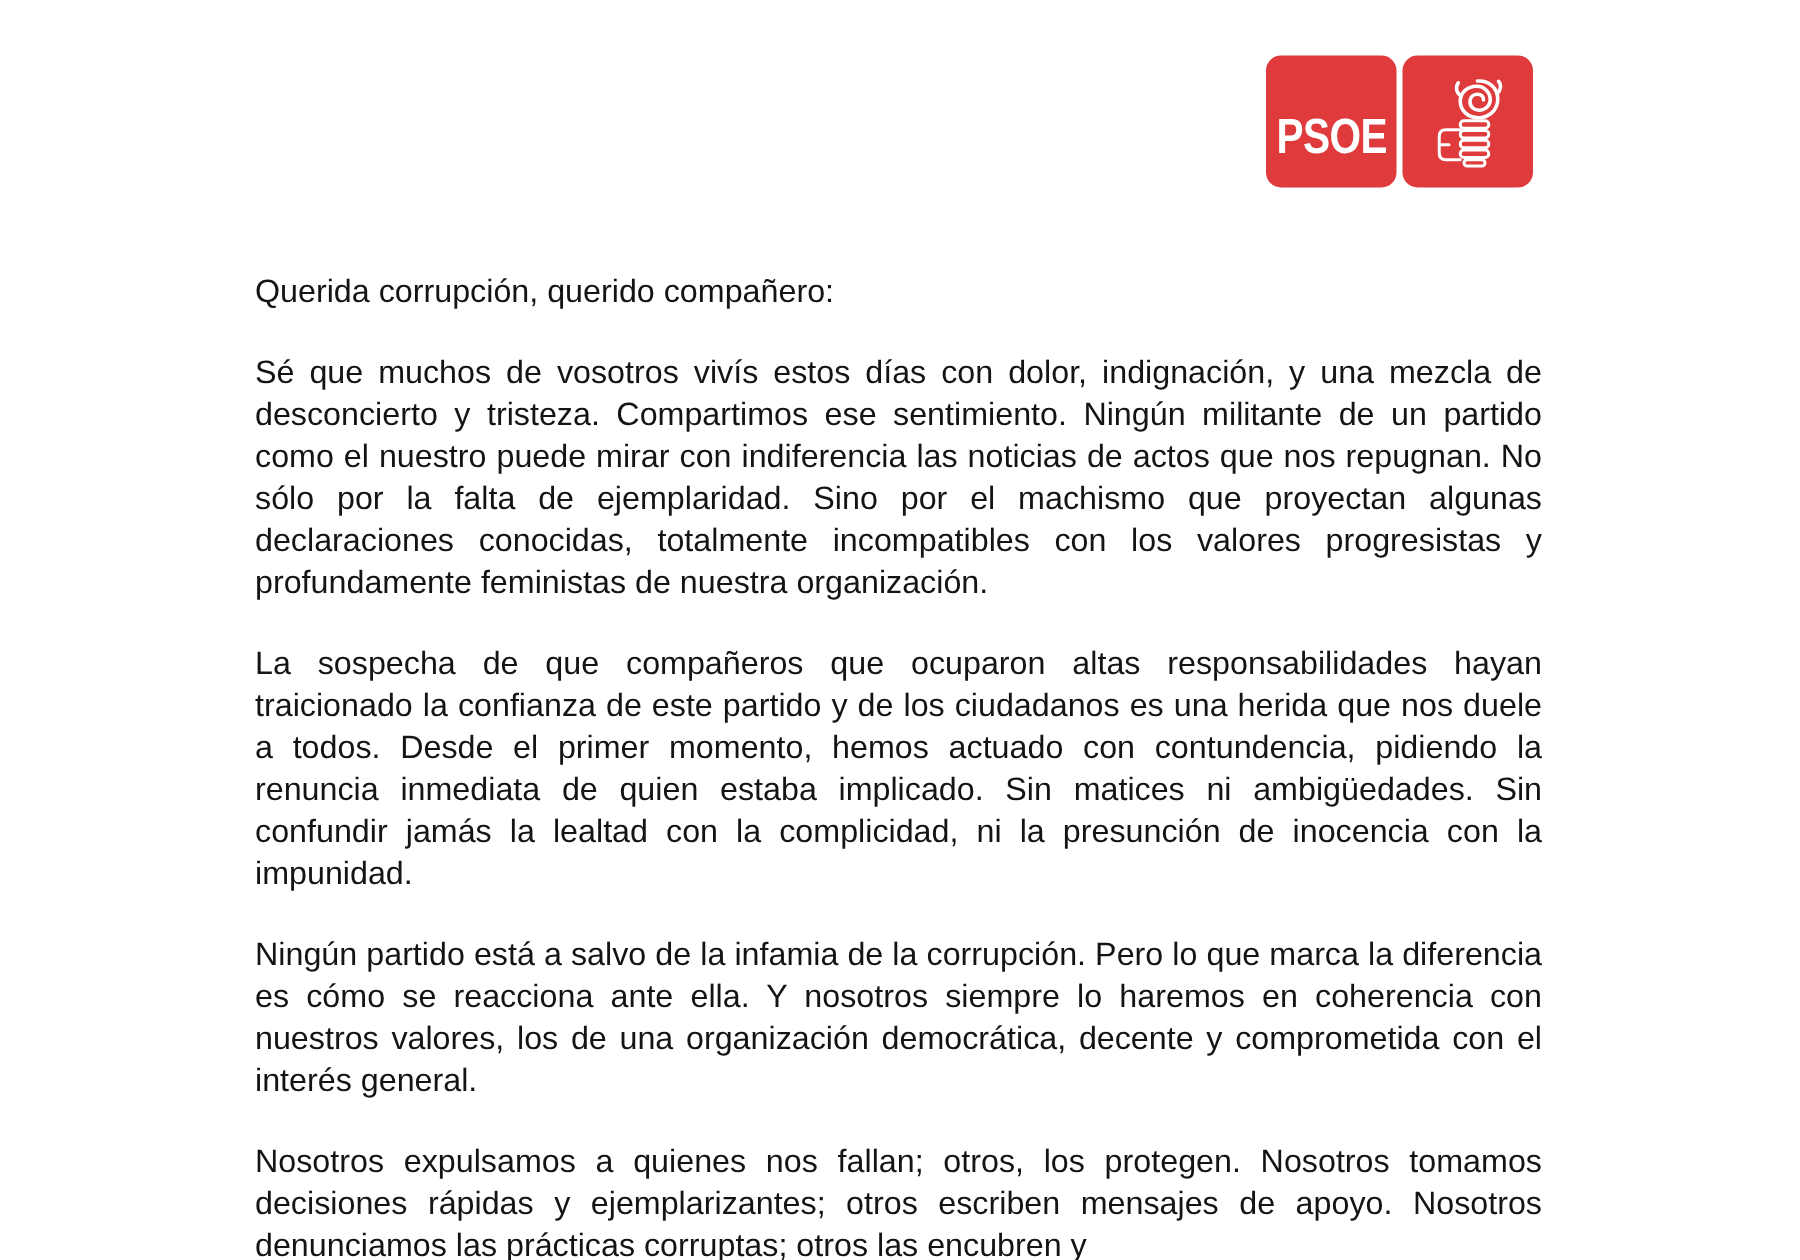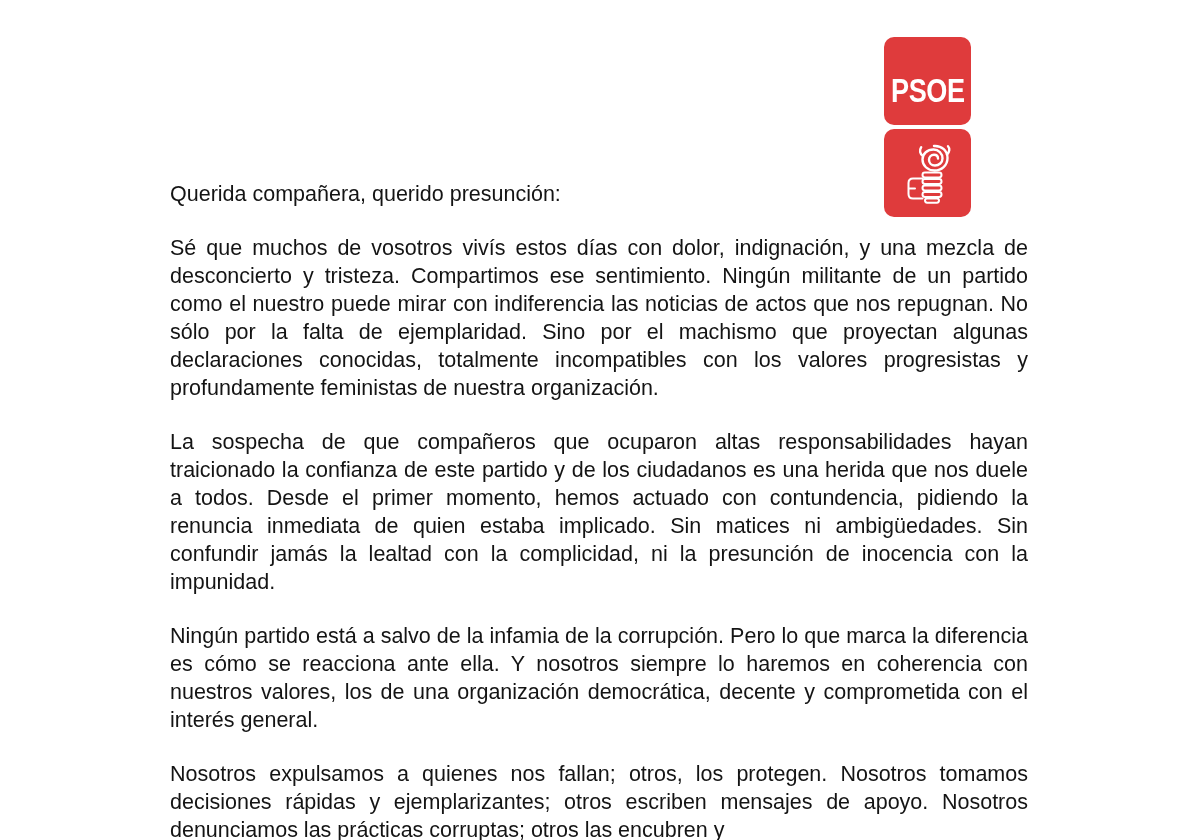--- a/index.html
+++ b/index.html
@@ -14,24 +14,23 @@
     height: 840px;
     background: #ffffff;
     overflow: hidden;
     font-family: "Liberation Sans", "DejaVu Sans", sans-serif;
   }
 
   
   .logo {
     position: absolute;
     top: 37px;
-    left: 884px;
+    left: 844px;
     display: flex;
     gap: 4px;
-    flex-direction: column;
   }
   .logo-square {
     width: 87px;
     height: 88px;
     border-radius: 10px;
     display: flex;
     align-items: center;
     justify-content: center;
     background: #df3b3c; 
   }
@@ -94,20 +93,20 @@
             <rect x="20" y="54.5" width="14" height="4.2" rx="2.1"></rect>
           </g>
 
           <path stroke-width="2" d="M17.5 34.5 L8 34.5 Q3.5 34.5 3.5 39 L3.5 50 Q3.5 54.5 8 54.5 L17.5 54.5 M3.5 44.5 L10 44.5"></path>
         </svg>
       </span>
     </div>
   </div>
 
   <div class="letter">
-    <p class="greeting">Querida compañera, querido presunción:</p>
+    <p class="greeting">Querida corrupción, querido compañero:</p>
     <p>Sé que muchos de vosotros vivís estos días con dolor, indignación, y una mezcla de desconcierto y tristeza. Compartimos ese sentimiento. Ningún militante de un partido como el nuestro puede mirar con indiferencia las noticias de actos que nos repugnan. No sólo por la falta de ejemplaridad. Sino por el machismo que proyectan algunas declaraciones conocidas, totalmente incompatibles con los valores progresistas y profundamente feministas de nuestra organización.</p>
     <p>La sospecha de que compañeros que ocuparon altas responsabilidades hayan traicionado la confianza de este partido y de los ciudadanos es una herida que nos duele a todos. Desde el primer momento, hemos actuado con contundencia, pidiendo la renuncia inmediata de quien estaba implicado. Sin matices ni ambigüedades. Sin confundir jamás la lealtad con la complicidad, ni la presunción de inocencia con la impunidad.</p>
     <p>Ningún partido está a salvo de la infamia de la corrupción. Pero lo que marca la diferencia es cómo se reacciona ante ella. Y nosotros siempre lo haremos en coherencia con nuestros valores, los de una organización democrática, decente y comprometida con el interés general.</p>
     <p>Nosotros expulsamos a quienes nos fallan; otros, los protegen. Nosotros tomamos decisiones rápidas y ejemplarizantes; otros escriben mensajes de apoyo. Nosotros denunciamos las prácticas corruptas; otros las encubren y</p>
   </div>
 
 </div>
 
 </body></html>

